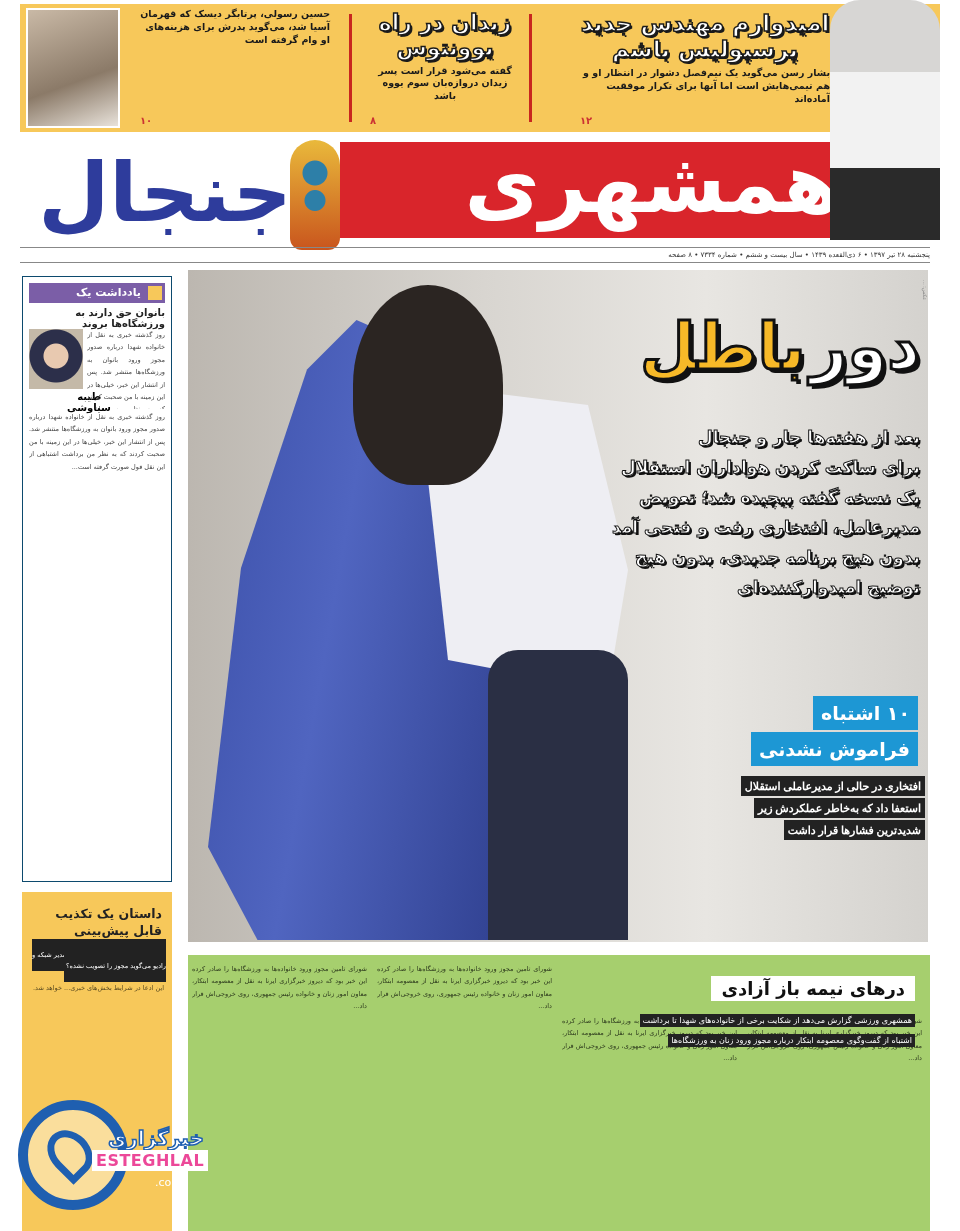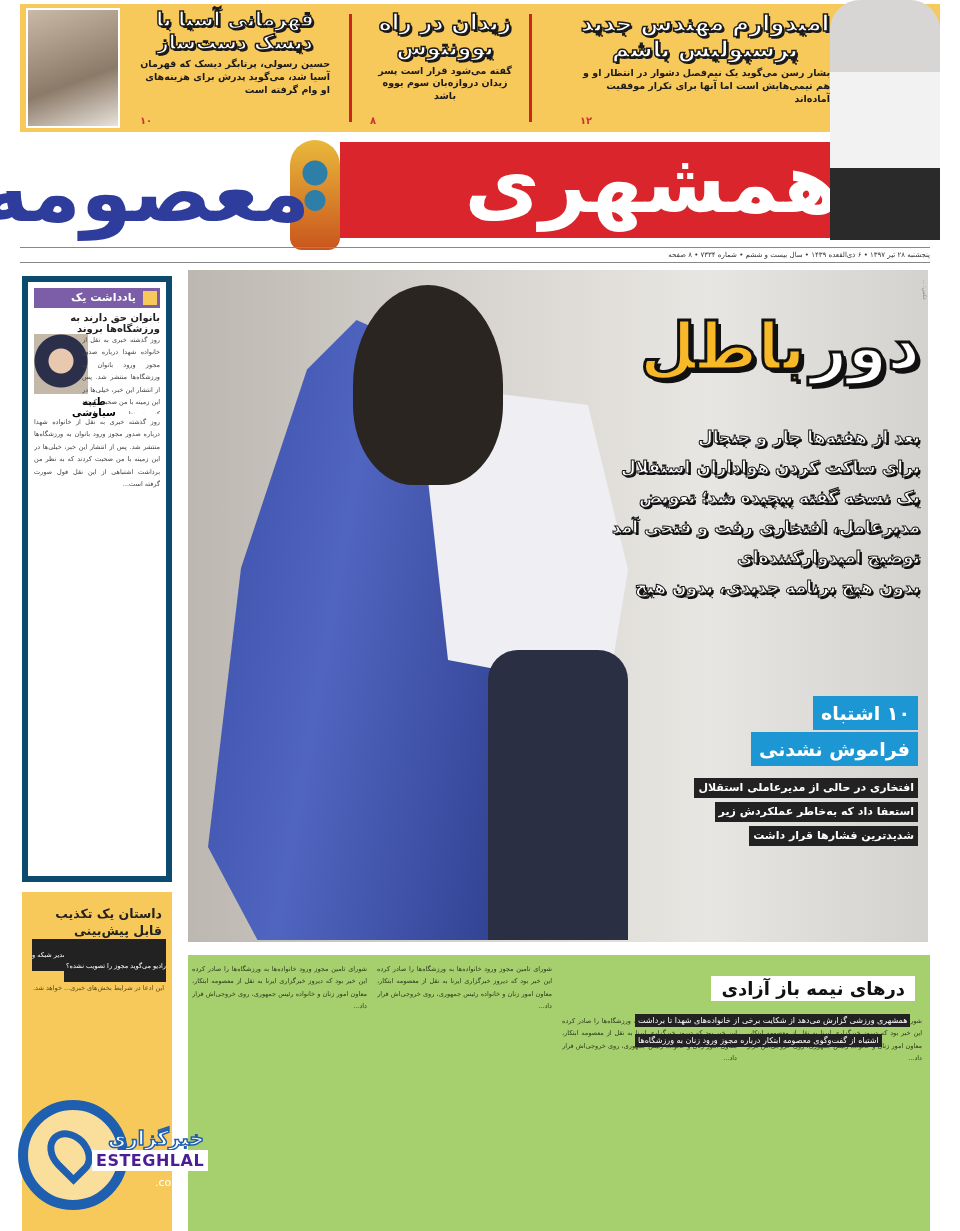--- a/index.html
+++ b/index.html
@@ -15,21 +15,21 @@
   .photo { background: linear-gradient(160deg, #c9b9a6, #8b7a68 60%, #e8e2da); }
   
   .mast-red { left: 340px; top: 142px; width: 590px; height: 96px; background: #d9252b; overflow: hidden; }
   .mast-red span { position: absolute; color: #fff; font-weight: 900; font-size: 82px; line-height: 96px; right: 90px; top: -6px; letter-spacing: 2px; }
   .mast-blue { left: 20px; top: 150px; width: 290px; height: 86px; color: #2e3c9c; font-weight: 900; font-size: 82px; line-height: 86px; text-align: center; }
   .trophy { left: 290px; top: 140px; width: 50px; height: 110px; border-radius: 25px 25px 12px 12px; background: radial-gradient(circle at 50% 30%, #2d7fa8 0 12px, transparent 13px), radial-gradient(circle at 50% 55%, #2d7fa8 0 10px, transparent 11px), linear-gradient(#e9b93b, #c9551d); }
   .player-top { left: 830px; top: 0; width: 110px; height: 240px; background: linear-gradient(#d7d6d4 0 30%, #f2f2f2 30% 70%, #2a2a2a 70%); border-radius: 30px 30px 0 0; }
   .rule { left: 20px; width: 910px; height: 1px; background: #888; }
   .dateline { left: 520px; top: 251px; width: 410px; font-size: 7px; color: #333; text-align: right; white-space: nowrap; overflow: hidden; }
   
-  .note-box { left: 22px; top: 276px; width: 150px; height: 606px; border: 6px solid #0c4a6e; background: #fff; }
+  .note-box { left: 22px; top: 276px; width: 150px; height: 606px; border: 1px solid #0c4a6e; background: #fff; }
   .note-head { position: absolute; top: 6px; left: 6px; right: 6px; height: 20px; background: #7b5ea7; color: #fff; font-size: 11px; font-weight: bold; line-height: 20px; padding-right: 24px; }
   .note-head .ico { position: absolute; right: 3px; top: 3px; width: 14px; height: 14px; background: #f7c85a; }
   .note-title { position: absolute; top: 30px; right: 6px; left: 6px; font-size: 10px; font-weight: bold; color: #222; text-align: right; }
   .author-photo { position: absolute; top: 52px; left: 6px; width: 54px; height: 60px; background: radial-gradient(circle at 50% 45%, #e8c9b0 0 12px, #2c2f4a 13px 26px, #c4b9a8 27px); }
   .author-name { position: absolute; top: 114px; left: 6px; width: 54px; font-size: 10px; font-weight: bold; text-align: center; margin-left: 33px; }
   .col-text { position: absolute; font-size: 6.5px; line-height: 12.4px; color: #444; text-align: justify; overflow: hidden; }
   .story-box { left: 22px; top: 892px; width: 150px; height: 339px; background: #f7c85a; }
   .story-box h3 { position: absolute; top: 14px; right: 10px; left: 8px; font-size: 12.5px; font-weight: bold; color: #222; text-align: right; line-height: 1.35; }
   .story-lead { position: absolute; top: 58px; right: 6px; left: 6px; font-size: 6.5px; line-height: 11px; color: #fff; }
   .story-lead span { background: #222; padding: 12px 2px; }
@@ -37,65 +37,64 @@
   .main-photo { left: 188px; top: 270px; width: 740px; height: 672px; background: linear-gradient(90deg, #bcb7b0 0%, #d8d5d0 40%, #e8e6e2 70%, #d4d2ce 100%); overflow: hidden; }
   .fan-flag { position: absolute; left: 20px; top: 50px; width: 330px; height: 620px; background: linear-gradient(100deg, #3b4fa8, #5065c0 40%, #2c3c8a); clip-path: polygon(45% 0, 62% 4%, 90% 40%, 100% 100%, 15% 100%, 0 85%, 10% 40%, 30% 8%); }
   .fan-hair { position: absolute; left: 165px; top: 15px; width: 150px; height: 200px; background: #2b2522; border-radius: 50% 50% 40% 40%; }
   .fan-shirt { position: absolute; left: 240px; top: 120px; width: 200px; height: 300px; background: #eeeef3; clip-path: polygon(20% 0, 80% 5%, 100% 60%, 90% 100%, 10% 90%, 0 30%); }
   .fan-legs { position: absolute; left: 300px; top: 380px; width: 140px; height: 290px; background: #2a2f44; border-radius: 30px 30px 0 0; }
   .headline { right: 40px; top: 310px; text-align: right; }
   .headline .w1 { font-size: 64px; font-weight: 900; color: #fff; -webkit-text-stroke: 3px #111; text-shadow: 4px 4px 0 #111; margin-top: 48px; }
   .headline .w2 { font-size: 64px; font-weight: 900; color: #f7b928; -webkit-text-stroke: 3px #111; text-shadow: 4px 4px 0 #111; }
   .subhead { right: 40px; top: 422px; width: 320px; text-align: right; font-size: 17px; font-weight: 900; color: #fff; -webkit-text-stroke: 1px #111; text-shadow: 2px 2px 0 #111; line-height: 30px; }
   .blue-box { background: #1d97d4; color: #fff; font-weight: bold; font-size: 19px; line-height: 34px; padding: 0 8px; text-align: right; }
-  .dark-lines { right: 42px; top: 776px; width: 205px; text-align: right; }
+  .dark-lines { right: 35px; top: 776px; width: 205px; text-align: right; font-family: Liberation Serif, serif; }
   .dark-lines div { display: inline-block; background: #222; color: #fff; font-size: 11px; line-height: 20px; padding: 0 4px; margin-bottom: 2px; font-weight: bold; white-space: nowrap; }
   .credit { right: 32px; top: 280px; font-size: 5px; color: #888; writing-mode: vertical-rl; }
   
   .green { left: 188px; top: 955px; width: 742px; height: 276px; background: #a6cf6e; }
   .green-title { right: 45px; top: 976px; background: #fff; padding: 2px 10px; font-size: 18px; font-weight: bold; color: #111; }
-  .green-lead { right: 45px; top: 1008px; width: 280px; text-align: left; }
+  .green-lead { right: 45px; top: 1008px; width: 280px; text-align: right; }
   .green-lead div { display: inline-block; background: #222; color: #fff; font-size: 8px; line-height: 13px; padding: 0 3px; margin-bottom: 1px; white-space: nowrap; }
   
   .wm-ring { left: 18px; top: 1100px; width: 110px; height: 110px; border-radius: 50%; border: 10px solid #1f5fb0; background: rgba(255,255,255,0.4); }
   .wm-pin { left: 50px; top: 1128px; width: 40px; height: 50px; border: 7px solid #1f5fb0; border-radius: 50% 50% 50% 0; transform: rotate(-45deg); }
   .wm-fa { left: 108px; top: 1126px; font-size: 20px; font-weight: 900; color: #fff; -webkit-text-stroke: 1.5px #1f5fb0; direction: rtl; }
-  .wm-en { left: 92px; top: 1150px; background: #fff; color: #4c1d95; font-weight: 900; font-size: 16px; padding: 1px 4px; letter-spacing: 0.5px; direction: ltr; }
+  .wm-en { left: 92px; top: 1150px; background: #fff; color: #ec4899; font-weight: 900; font-size: 16px; padding: 1px 4px; letter-spacing: 0.5px; direction: ltr; }
   .wm-com { left: 155px; top: 1176px; color: #fff; font-size: 11px; direction: ltr; }
 </style>
 </head>
 <body>
 
 <div class="abs teasers">
   <div class="teaser" style="right:110px;width:250px;">
     <h2 style="font-size:23px;margin-top:6px;">امیدوارم مهندس جدید پرسپولیس باشم</h2>
     <p style="margin-top:4px;">بشار رسن می‌گوید یک نیم‌فصل دشوار در انتظار او و هم تیمی‌هایش است اما آنها برای تکرار موفقیت آماده‌اند</p>
     <span class="page-ref" style="left:0;bottom:6px;">۱۲</span>
   </div>
   <div class="divider-v" style="right:408px;"></div>
   <div class="teaser" style="right:420px;width:150px;">
     <h2 style="font-size:22px;margin-top:6px;">زیدان در راه یوونتوس</h2>
     <p style="margin-top:4px;text-align:center;">گفته می‌شود قرار است پسر زیدان دروازه‌بان سوم یووه باشد</p>
     <span class="page-ref" style="left:0;bottom:6px;">۸</span>
   </div>
   <div class="divider-v" style="right:588px;"></div>
   <div class="teaser" style="right:610px;width:190px;">
-    <h2 style="font-size:20px;margin-top:4px;">قهرمانی آسیا با دیسک دست‌ساز</h2>
     <p style="margin-top:4px;">حسین رسولی، پرتابگر دیسک که قهرمان آسیا شد، می‌گوید پدرش برای هزینه‌های او وام گرفته است</p>
     <span class="page-ref" style="left:0;bottom:6px;">۱۰</span>
   </div>
   <div class="abs photo" style="left:6px;top:4px;width:94px;height:120px;border:2px solid #fff;"></div>
 </div>
 
 <div class="abs mast-red">
   <span>همشهری</span>
 </div>
 <div class="abs player-top"></div>
 <div class="abs trophy"></div>
-<div class="abs mast-blue">معصومه</div>
+<div class="abs mast-blue">جنجال</div>
 <div class="abs rule" style="top:247px;"></div>
 <div class="abs dateline">پنجشنبه ۲۸ تیر ۱۳۹۷ • ۶ ذی‌القعده ۱۴۳۹ • سال بیست و ششم • شماره ۷۳۳۴ • ۸ صفحه</div>
 <div class="abs rule" style="top:262px;"></div>
 
 <div class="abs note-box">
   <div class="note-head">
     <span class="ico"></span>
     <span>یادداشت یک</span>
   </div>
   <div class="note-title">بانوان حق دارند به ورزشگاه‌ها بروند</div>
@@ -120,22 +119,22 @@
 <div class="abs credit">عکس: ...</div>
 <div class="abs headline">
   <span class="w1">دور</span>
   <span class="w2">باطل</span>
 </div>
 <div class="abs subhead">
   <div>بعد از هفته‌ها جار و جنجال</div>
   <div>برای ساکت کردن هواداران استقلال</div>
   <div>یک نسخه گفته پیچیده شد؛ تعویض</div>
   <div>مدیرعامل، افتخاری رفت و فتحی آمد</div>
+  <div>بدون هیچ برنامه جدیدی، بدون هیچ</div>
   <div>توضیح امیدوارکننده‌ای</div>
-  <div>بدون هیچ برنامه جدیدی، بدون هیچ</div>
 </div>
 <div class="abs blue-box" style="right:42px;top:696px;">۱۰ اشتباه</div>
 <div class="abs blue-box" style="right:42px;top:732px;">فراموش نشدنی</div>
 <div class="abs dark-lines">
   <div>افتخاری در حالی از مدیرعاملی استقلال</div><br>
   <div>استعفا داد که به‌خاطر عملکردش زیر</div><br>
   <div>شدیدترین فشارها قرار داشت</div>
 </div>
 
 <div class="abs green">

